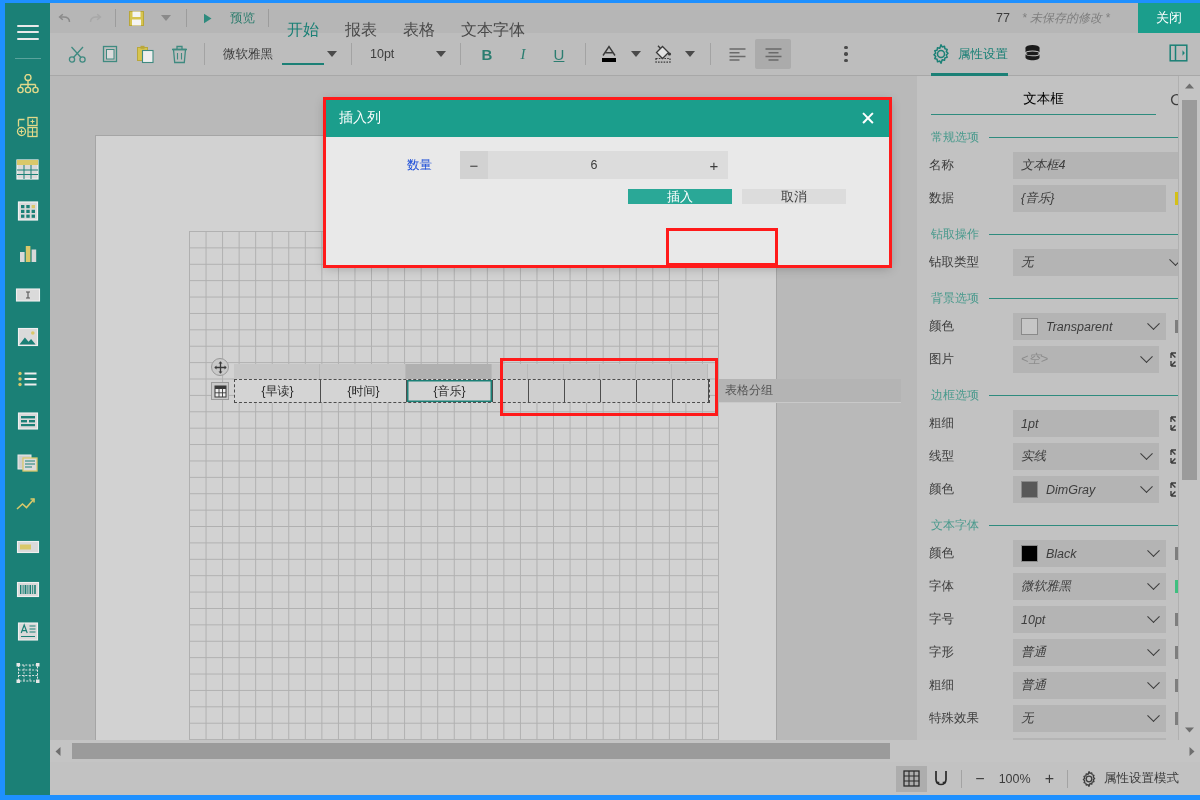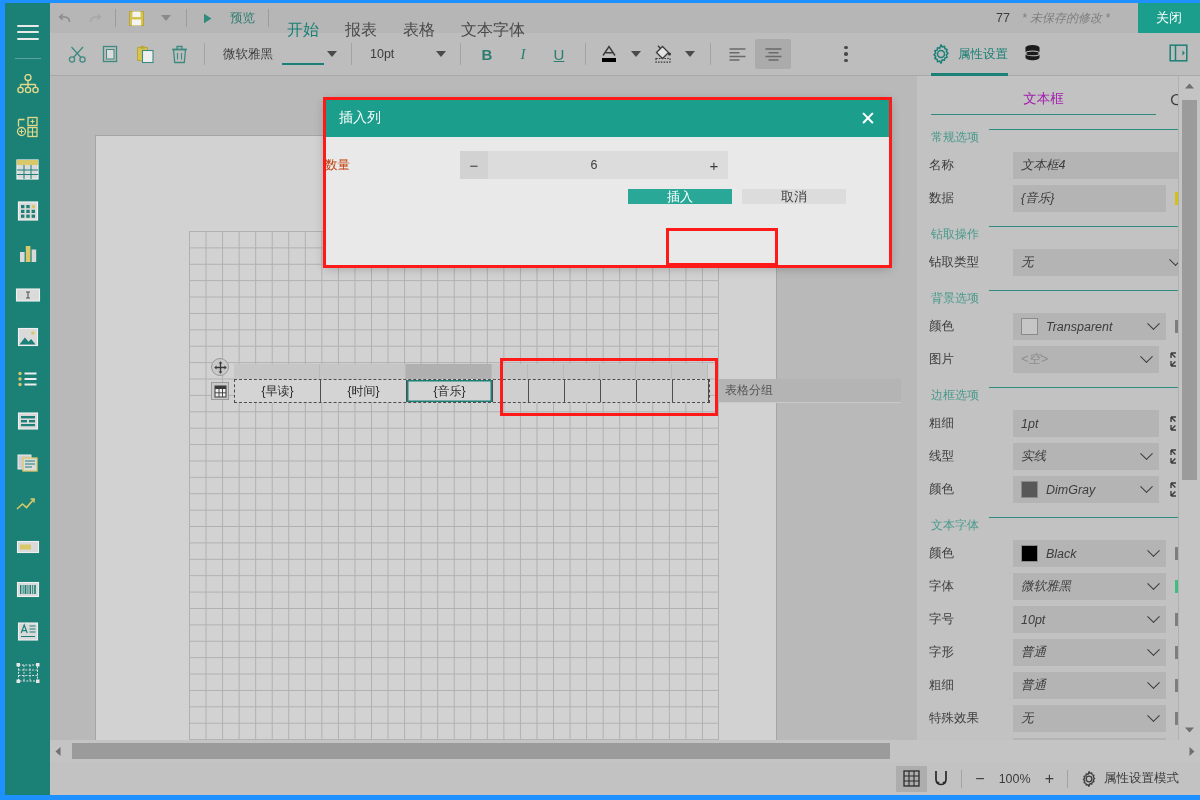--- a/index.html
+++ b/index.html
@@ -99,26 +99,26 @@
   #rp-tabs { height:43px; display:flex; align-items:center; background:#bdbdbd;
              border-bottom:1px solid #a8a8a8; padding-left:14px; }
   .rp-tab { display:flex;align-items:center;gap:7px;height:43px;cursor:pointer; position:relative; padding-right:14px;}
   .rp-tab .lbl { color:#1b8076; font-size:12.5px; }
   .rp-tab.active::after { content:""; position:absolute;left:0;right:14px;bottom:0;height:2.5px;background:#1b8076;}
   #rp-expand { margin-left:auto; margin-right:12px; cursor:pointer; }
 
   #rp-search { padding:14px 14px 0; }
   #rp-search-inner { position:relative; display:flex; align-items:flex-end; }
   #rp-title {
-    flex:1; text-align:center; color:#a21caf; font-size:13.5px;
+    flex:1; text-align:center; color:#000000; font-size:13.5px;
     border-bottom:1px solid #2e8b7e; padding-bottom:6px;
   }
   #rp-search-icon { margin-left:14px; margin-bottom:3px; cursor:pointer; }
 
-  .sect { display:flex; padding:0 14px; margin-top:14px; margin-bottom:6px; }
+  .sect { display:flex; align-items:center; padding:0 14px; margin-top:14px; margin-bottom:6px; }
   .sect .stitle { color:#4a9a8d; font-size:12px; white-space:nowrap; }
   .sect .sline { flex:1; height:1px; background:#2e8b7e; margin-left:10px; }
 
   .prow { display:flex; align-items:center; padding:0 12px; height:27px; margin-bottom:6px; }
   .plabel { width:84px; color:#3d3d3d; font-size:12.5px; flex:none; }
   .pfield {
     flex:1; height:27px; background:#b4b4b4; display:flex; align-items:center;
     padding:0 8px; color:#3d3d3d; font-size:12.5px; cursor:text; position:relative;
   }
   .pfield.sel { cursor:pointer; }
@@ -204,21 +204,21 @@
     background:#e9e9e9; z-index:60; box-shadow:0 2px 10px rgba(0,0,0,.25);
   }
   #modal-hdr {
     height:38px; background:#1b9e8c; display:flex; align-items:center;
     padding:0 14px; color:#fff;
   }
   #modal-title { font-size:14px; }
   #modal-close { margin-left:auto; cursor:pointer; font-size:19px; line-height:1; font-weight:300; }
   #modal-body { padding:14px 34px 0 0; }
   .mrow { display:flex; align-items:center; margin-bottom:10px; }
-  .mlabel { width:135px; padding-right:28px; color:#c2410c; font-size:12.5px;font-family:Liberation Mono, monospace; }
+  .mlabel { width:135px; text-align:right; padding-right:28px; color:#1d4ed8; font-size:12.5px;font-family:Liberation Mono, monospace; }
   .stepper { width:268px; height:28px; background:#dcdcdc; display:flex; align-items:center; }
   .stepper .sbtn2 { width:28px;height:28px;display:flex;align-items:center;justify-content:center;
                     background:#d2d2d2; color:#3d3d3d; font-size:15px; cursor:pointer; }
   .stepper .sval { flex:1; text-align:center; color:#3d3d3d; font-size:12.5px; }
   .mselect { width:268px;height:28px;background:#cfcfcf;display:flex;align-items:center;
              padding:0 8px 0 10px;color:#3d3d3d;font-size:12.5px;cursor:pointer; }
   .mselect .mv { flex:1; }
   #modal-actions { display:flex; justify-content:flex-end; gap:10px; padding-right:10px; margin-top:6px; }
   .mbtn { width:104px;height:15px;display:flex;align-items:center;justify-content:center;
           font-size:13px;cursor:pointer; }

